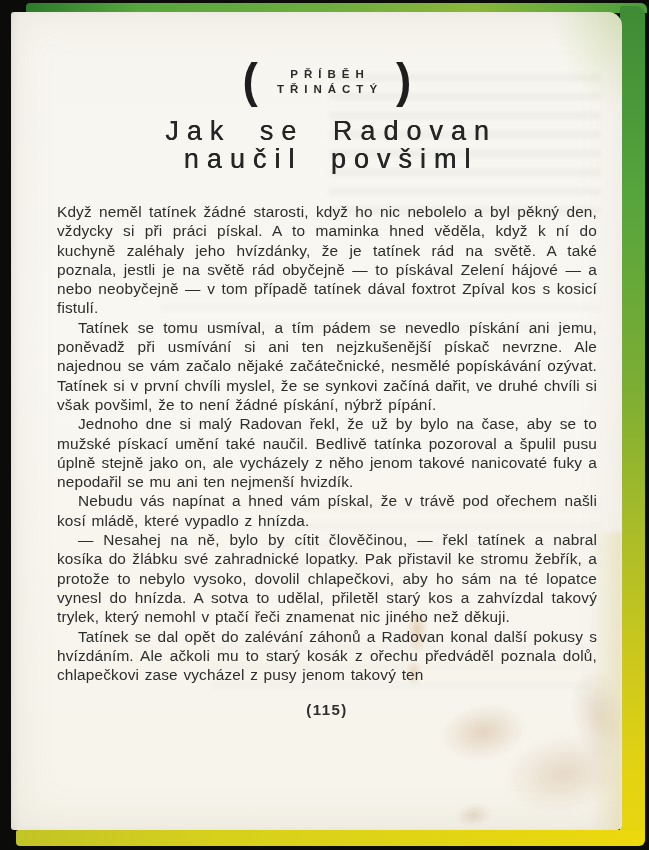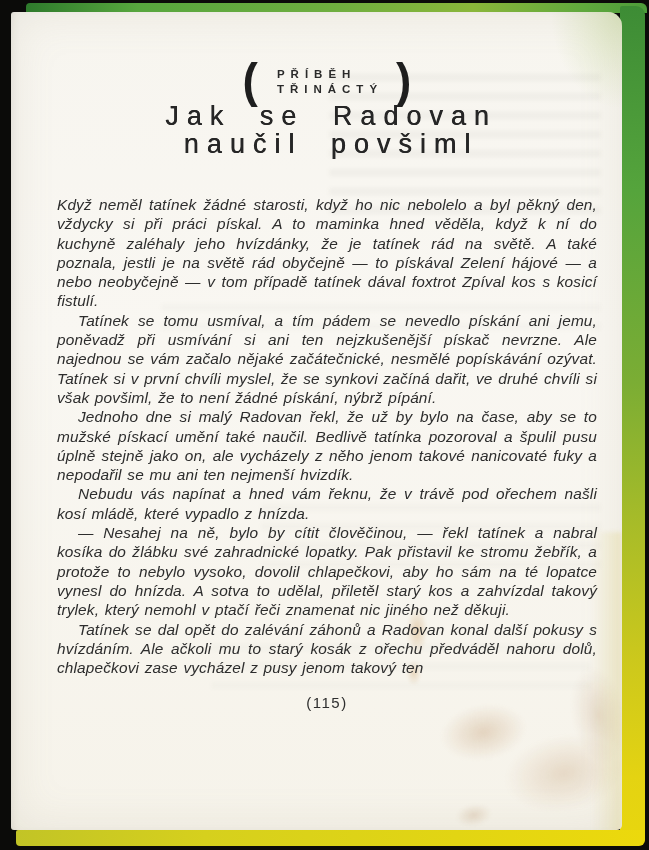--- a/index.html
+++ b/index.html
@@ -36,41 +36,42 @@
 
   
   .chapter-head {
     margin-top:50px; display:flex; align-items:center; justify-content:center;
     gap:13px; color:#242424;
   }
   .paren {
     font-size:46px; font-weight:700; line-height:40px; color:#1e1e1e;
     transform:scaleY(1.04); position:relative; top:-2px;
   }
-  .chapter-lines { }
+  .chapter-lines { text-align:center; }
   .chapter-lines div {
     font-size:11.5px; font-weight:700; letter-spacing:6px; color:#2a2a2a;
     line-height:15px; padding-left:6px; 
   }
   
-  .title { margin-top:0; text-align:center; color:#262626; }
+  .title { margin-top:15px; text-align:center; color:#262626; }
   .title div {
     font-size:27px; font-weight:400; letter-spacing:8px; word-spacing:13px;
     line-height:28px; text-shadow:.4px 0 0 currentColor; padding-left:8px;
   }
   
-  .bodytext { margin:37px auto 0; width:540px; color:#2d2d2d;font-style:italic; }
+  .bodytext { margin:29px auto 0; width:540px; color:#2d2d2d; }
   .bodytext p {
     font-size:15.4px; line-height:19.3px; text-align:justify;
     letter-spacing:.15px; word-spacing:1.2px;
   }
   .bodytext p.indent { text-indent:21px; }
   .folio {
     margin-top:17px; text-align:center; font-size:15px; letter-spacing:1.5px;
     color:#2e2e2e;
+    font-weight:bold;
   }
   
   .ghost {
     position:absolute; pointer-events:none; filter:blur(2px); opacity:.55;
     background:repeating-linear-gradient(180deg,
       rgba(110,110,98,.10) 0px, rgba(110,110,98,.10) 7px,
       rgba(0,0,0,0) 7px, rgba(0,0,0,0) 19px);
   }
   .ghost-1 { left:318px; top:62px;  width:272px; height:150px; }
   .ghost-2 { left:150px; top:292px; width:440px; height:30px; opacity:.35; }
@@ -137,22 +138,22 @@
 
       <div class="title">
         <div>Jak se Radovan</div>
         <div>naučil povšiml</div>
       </div>
 
       <div class="bodytext">
         <p>Když neměl tatínek žádné starosti, když ho nic nebolelo a byl pěkný den, vždycky si při práci pískal. A to maminka hned věděla, když k ní do kuchyně zaléhaly jeho hvízdánky, že je tatínek rád na světě. A také poznala, jestli je na světě rád obyčejně — to pískával Zelení hájové — a nebo neobyčejně — v tom případě tatínek dával foxtrot Zpíval kos s kosicí fistulí.</p>
         <p class="indent">Tatínek se tomu usmíval, a tím pádem se nevedlo pískání ani jemu, poněvadž při usmívání si ani ten nejzkušenější pískač nevrzne. Ale najednou se vám začalo nějaké začátečnické, nesmělé popískávání ozývat. Tatínek si v první chvíli myslel, že se synkovi začíná dařit, ve druhé chvíli si však povšiml, že to není žádné pískání, nýbrž pípání.</p>
         <p class="indent">Jednoho dne si malý Radovan řekl, že už by bylo na čase, aby se to mužské pískací umění také naučil. Bedlivě tatínka pozoroval a špulil pusu úplně stejně jako on, ale vycházely z něho jenom takové nanicovaté fuky a nepodařil se mu ani ten nejmenší hvizdík.</p>
-        <p class="indent">Nebudu vás napínat a hned vám řeknu, že v trávě pod ořechem našli kosí mládě, které vypadlo z hnízda.</p>
+        <p class="indent">Nebudu vás napínat a hned vám pískal, že v trávě pod ořechem našli kosí mládě, které vypadlo z hnízda.</p>
         <p class="indent">— Nesahej na ně, bylo by cítit člověčinou, — řekl tatínek a nabral kosíka do žlábku své zahradnické lopatky. Pak přistavil ke stromu žebřík, a protože to nebylo vysoko, dovolil chlapečkovi, aby ho sám na té lopatce vynesl do hnízda. A sotva to udělal, přiletěl starý kos a zahvízdal takový trylek, který nemohl v ptačí řeči znamenat nic jiného než děkuji.</p>
-        <p class="indent">Tatínek se dal opět do zalévání záhonů a Radovan konal další pokusy s hvízdáním. Ale ačkoli mu to starý kosák z ořechu předváděl nahoru dolů, chlapečkovi zase vycházel z pusy jenom takový ten</p>
+        <p class="indent">Tatínek se dal opět do zalévání záhonů a Radovan konal další pokusy s hvízdáním. Ale ačkoli mu to starý kosák z ořechu předváděl poznala dolů, chlapečkovi zase vycházel z pusy jenom takový ten</p>
       </div>
 
       <div class="folio">(115)</div>
 
     </div>
   </div>
 </div>
 
 </body></html>

